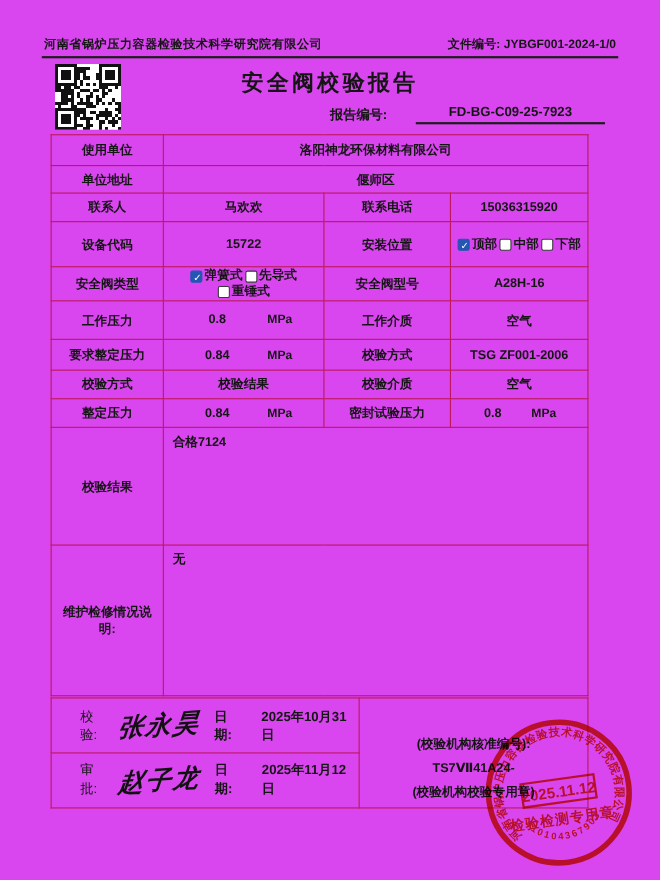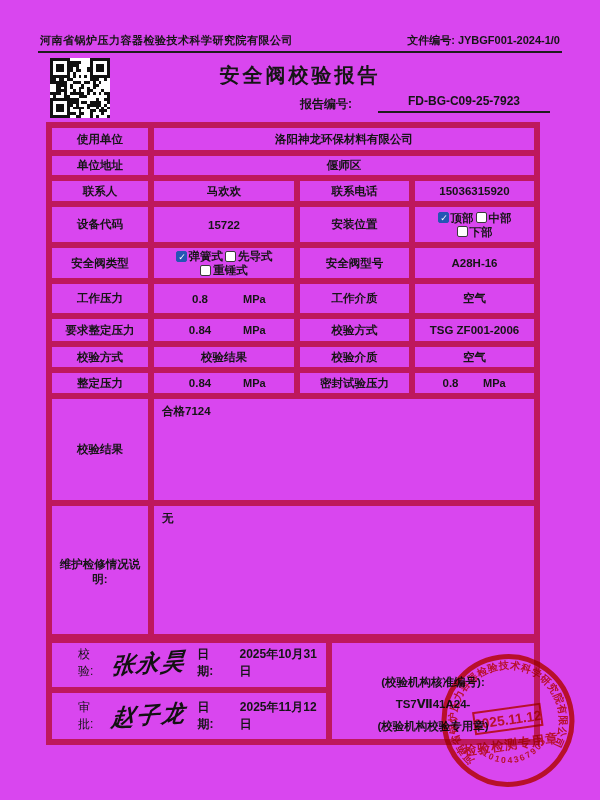--- a/index.html
+++ b/index.html
@@ -11,21 +11,21 @@
   .hdr-rule{position:absolute;left:38px;top:51px;width:524px;height:2px;background:#1d1d1d;}
   .qr{position:absolute;left:48px;top:58px;width:64px;height:60px;}
   .title{position:absolute;left:0;top:62px;width:100%;text-align:center;
          font-size:20px;font-weight:bold;letter-spacing:3px;}
   .repno-label{position:absolute;left:300px;top:96px;font-size:12px;font-weight:bold;}
   .repno-value{position:absolute;left:378px;top:94px;width:172px;text-align:center;
                font-size:12px;font-weight:bold;border-bottom:2px solid #1d1d1d;padding-bottom:3px;}
   
   table{border-collapse:collapse;table-layout:fixed;}
   .tbl{position:absolute;left:46px;}
-  td{border:6px solid #be185d;font-size:11.5px;font-weight:bold;text-align:center;
+  td{border:1px solid #be185d;font-size:11.5px;font-weight:bold;text-align:center;
      vertical-align:middle;padding:1px 3px;overflow:hidden;margin-left:32px;}
   .t1{top:122px;}
   .t2{top:606px;}
   .t3{top:634px;}
   td.tall-val{vertical-align:top;text-align:left;padding:5px 8px;}
   .unitcell{display:grid;grid-template-columns:1fr 48px;align-items:center;}
   .unitcell .num{text-align:center;}
   .unitcell .unit{text-align:left;font-family:Liberation Sans, sans-serif;font-size:11px;}
   
   .optrow{display:flex;justify-content:center;align-items:center;flex-wrap:wrap;line-height:14px;}

